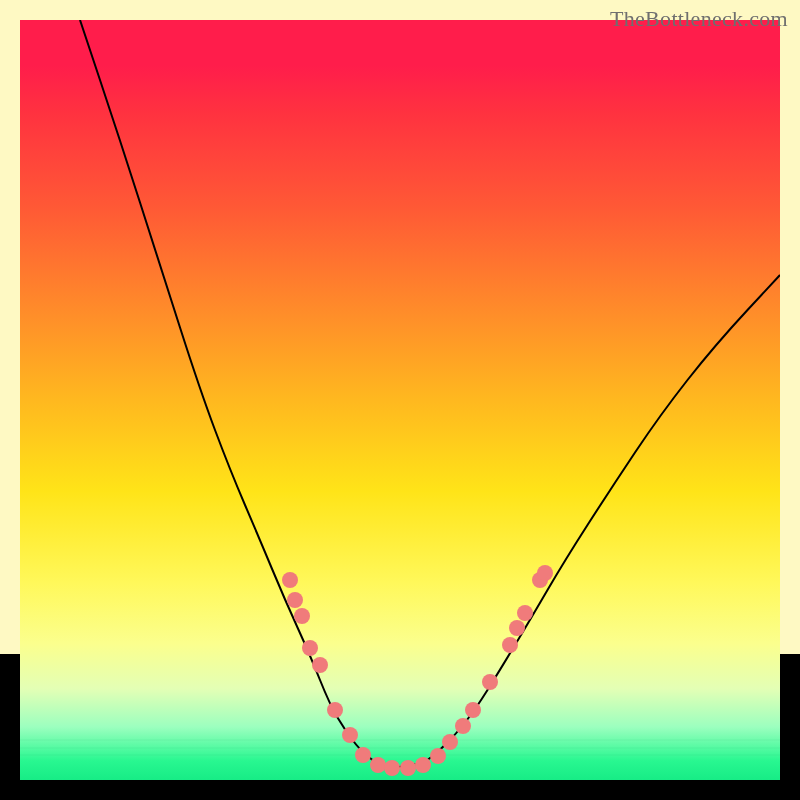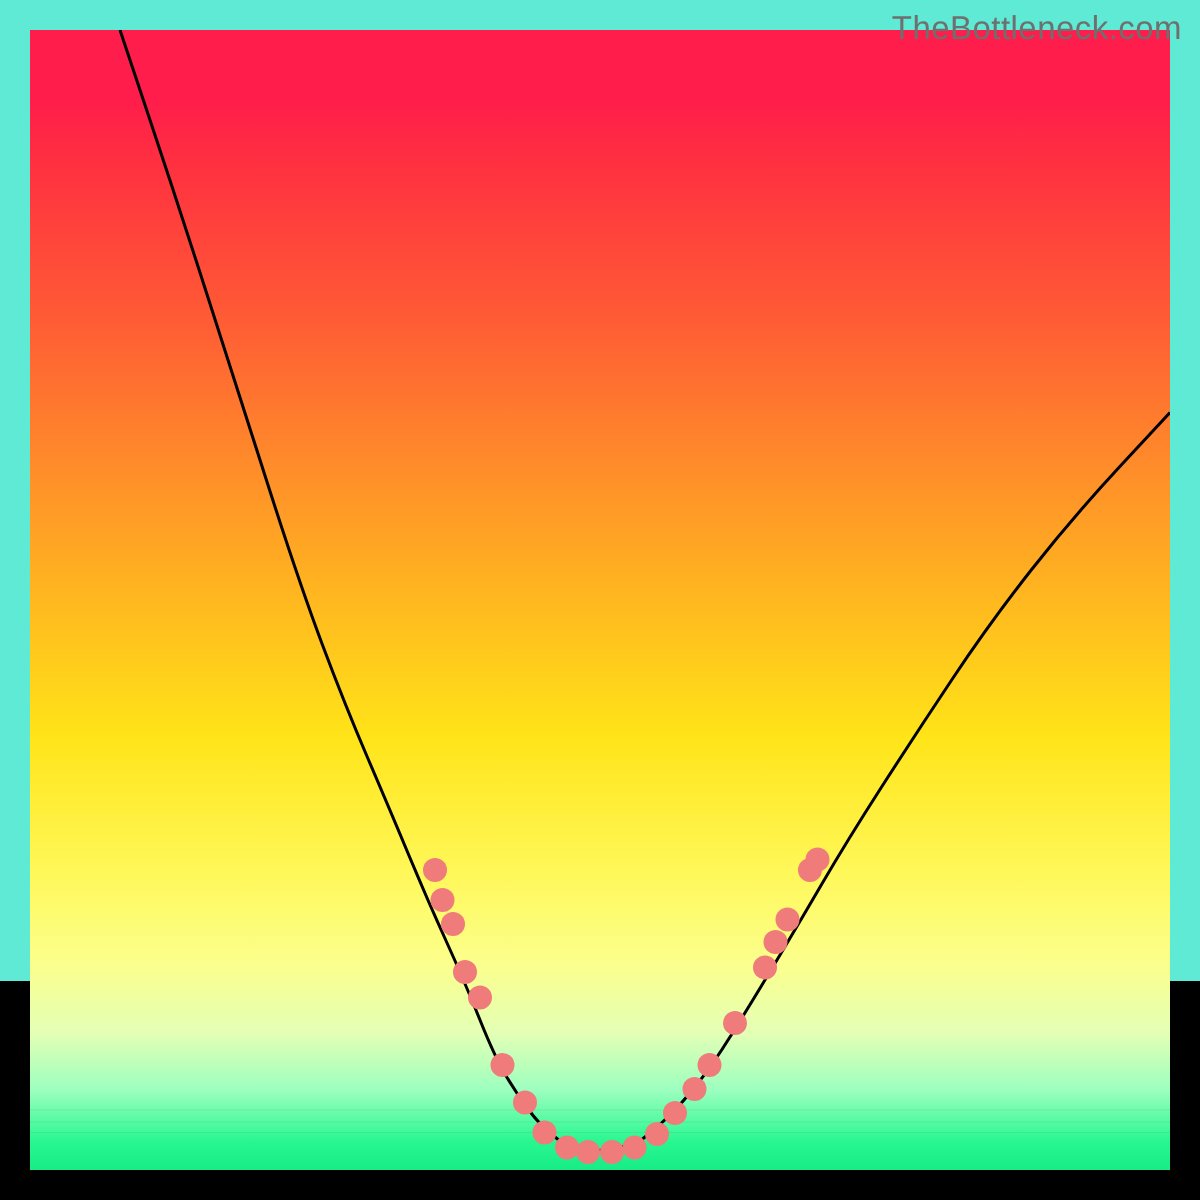--- a/index.html
+++ b/index.html
@@ -8,21 +8,22 @@
     width: 800px;
     height: 800px;
     background: #000;
     overflow: hidden;
     font-family: Arial, Helvetica, sans-serif;
   }
   .stage {
     position: relative;
     width: 800px;
     height: 654px;
-    background: #5eead4;
+    background: #fef9c3;
+    font-family: Liberation Serif, serif;
   }
   .watermark {
     position: absolute;
     top: 6px;
     right: 12px;
     color: #6f6f6f;
     font-size: 22px;
     font-weight: 500;
     letter-spacing: 0.3px;
     z-index: 20;

